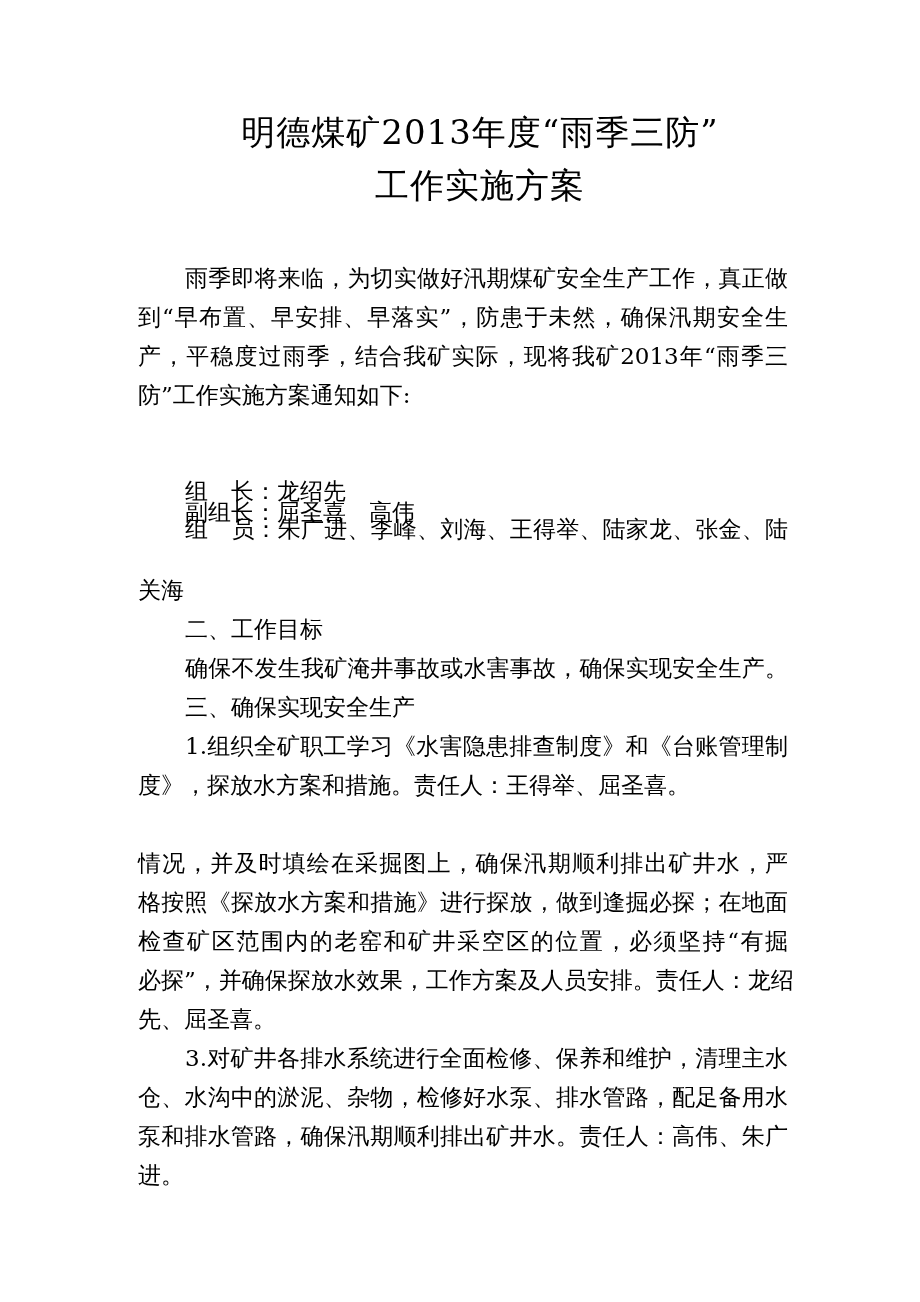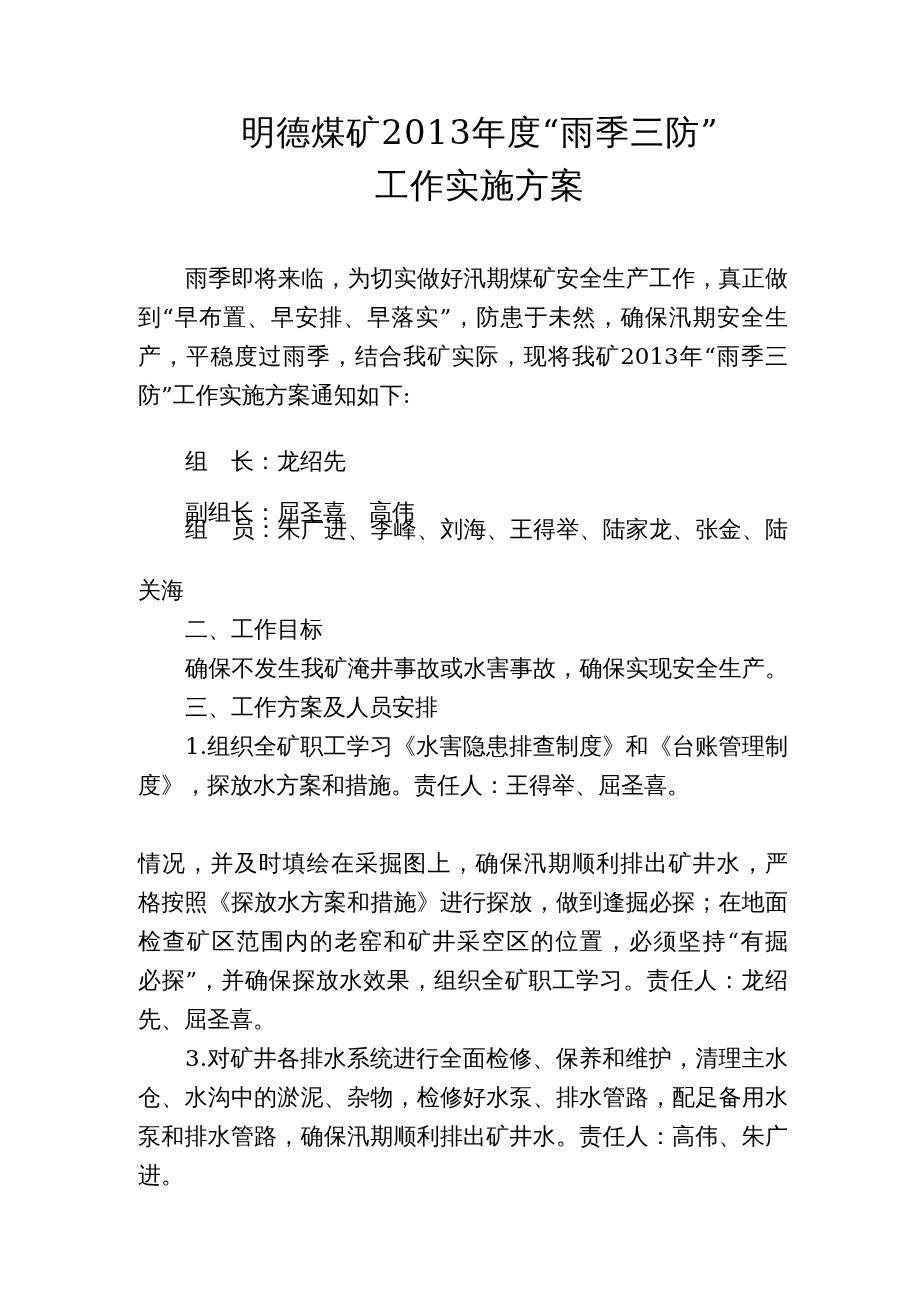--- a/index.html
+++ b/index.html
@@ -54,35 +54,35 @@
 
 <div class="page">
   <div class="title l1">明德煤矿2013年度“雨季三防”</div>
   <div class="title l2">工作实施方案</div>
 
   <div class="line indent" style="top:263px">雨季即将来临，为切实做好汛期煤矿安全生产工作，真正做</div>
   <div class="line" style="top:302px">到“早布置、早安排、早落实”，防患于未然，确保汛期安全生</div>
   <div class="line" style="top:341px">产，平稳度过雨季，结合我矿实际，现将我矿2013年“雨季三</div>
   <div class="line last" style="top:380px">防”工作实施方案通知如下:</div>
 
-  <div class="line indent last" style="top:446px">组　长：龙绍先</div>
+  <div class="line indent last" style="top:476px">组　长：龙绍先</div>
   <div class="line indent last" style="top:497px">副组长：屈圣喜　高伟</div>
   <div class="line indent" style="top:514px">组　员：朱广进、李峰、刘海、王得举、陆家龙、张金、陆</div>
   <div class="line last" style="top:575px">关海</div>
 
   <div class="line indent last" style="top:614px">二、工作目标</div>
   <div class="line indent" style="top:653px">确保不发生我矿淹井事故或水害事故，确保实现安全生产。</div>
-  <div class="line indent last" style="top:692px">三、工作方案及人员安排</div>
+  <div class="line indent last" style="top:692px">三、确保实现安全生产</div>
 
   <div class="line indent" style="top:731px">1.组织全矿职工学习《水害隐患排查制度》和《台账管理制</div>
   <div class="line last" style="top:770px">度》，探放水方案和措施。责任人：王得举、屈圣喜。</div>
 
   <div class="line" style="top:848px">情况，并及时填绘在采掘图上，确保汛期顺利排出矿井水，严</div>
   <div class="line" style="top:887px">格按照《探放水方案和措施》进行探放，做到逢掘必探；在地面</div>
   <div class="line" style="top:926px">检查矿区范围内的老窑和矿井采空区的位置，必须坚持“有掘</div>
-  <div class="line" style="top:965px">必探”，并确保探放水效果，组织全矿职工学习。责任人：龙绍</div>
+  <div class="line" style="top:965px">必探”，并确保探放水效果，工作方案及人员安排。责任人：龙绍</div>
   <div class="line last" style="top:1004px">先、屈圣喜。</div>
 
   <div class="line indent" style="top:1043px">3.对矿井各排水系统进行全面检修、保养和维护，清理主水</div>
   <div class="line" style="top:1082px">仓、水沟中的淤泥、杂物，检修好水泵、排水管路，配足备用水</div>
   <div class="line" style="top:1121px">泵和排水管路，确保汛期顺利排出矿井水。责任人：高伟、朱广</div>
   <div class="line last" style="top:1160px">进。</div>
 </div>
 
 </body></html>

